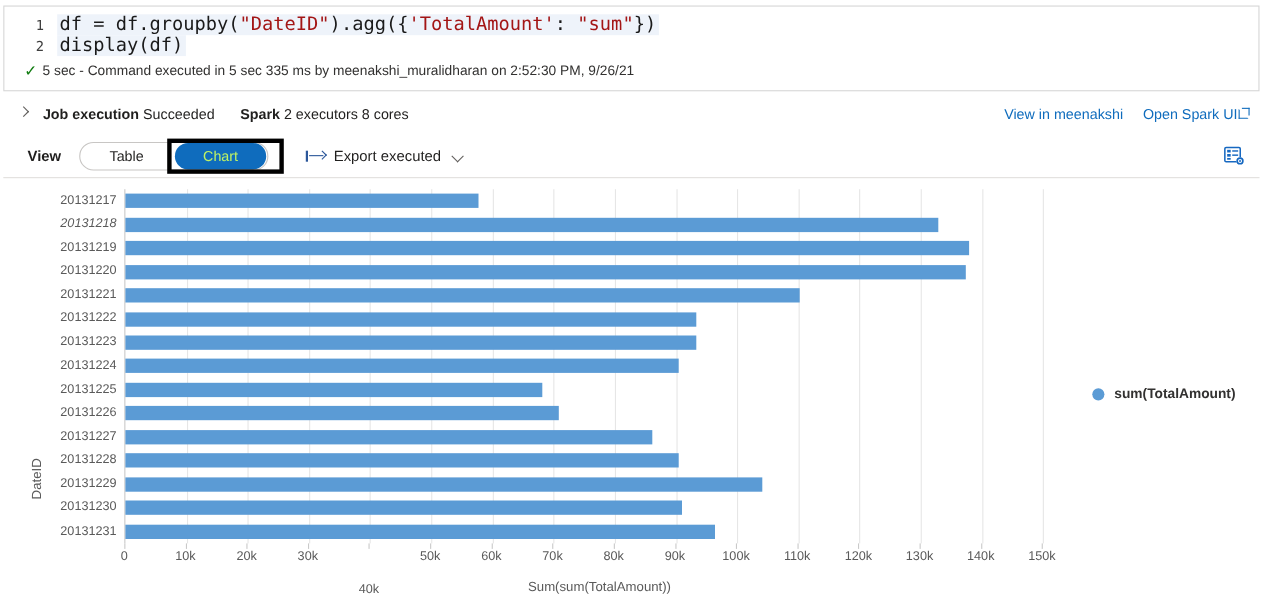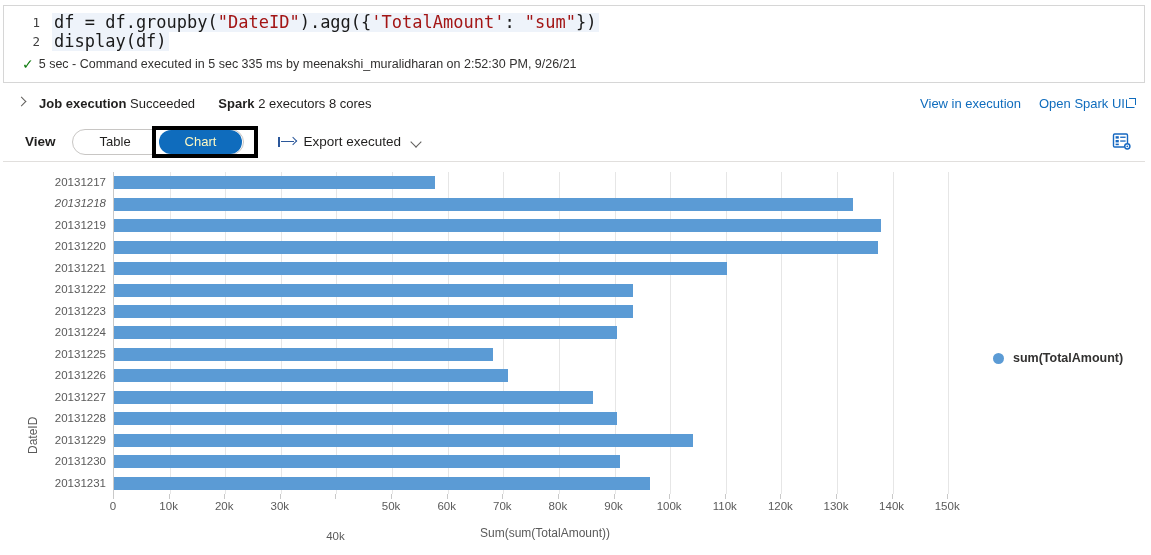--- a/index.html
+++ b/index.html
@@ -73,21 +73,21 @@
   }
   .view-label { font-size:13.5px; font-weight:bold; color:#201f1e; margin-right:16px; }
   .toggle {
     display:flex; align-items:center; height:26px;
     border:1px solid #c8c6c4; border-radius:14px; background:#ffffff; padding:0;
   }
   .seg {
     height:24px; line-height:24px; padding:0 26px; border-radius:13px;
     font-size:13px; color:#201f1e; cursor:pointer; text-align:center; margin:11px 1px;
   }
-  .seg.active { background:#0f6cbd; color:#fef9c3; }
+  .seg.active { background:#0f6cbd; color:#bef264; }
   .annot-box {
     position:absolute; left:152px; top:126px; width:106px; height:32px;
     border:4px solid #000000; pointer-events:none;
   }
   .export {
     display:flex; align-items:center; gap:7px; margin-left:34px; cursor:pointer;
     font-size:13.5px; color:#201f1e;
   }
   .export-ico { width:18px; height:12px; position:relative; }
   .export-ico::before {
@@ -168,21 +168,21 @@
   <div class="jobbar">
     <div class="chev-right"></div>
     <div class="job-txt">
       <b>Job execution</b>
       <span>Succeeded</span>
       <span class="job-gap"></span>
       <b>Spark</b>
       <span>2 executors 8 cores</span>
     </div>
     <div class="jobbar-right">
-      <span class="link">View in execution</span>
+      <span class="link">View in meenakshi</span>
       <span class="link"><span>Open Spark UI</span><span class="ext-ico"></span></span>
     </div>
   </div>
 
   <div class="toolbar">
     <span class="view-label">View</span>
     <div class="toggle">
       <div class="seg">Table</div>
       <div class="seg active">Chart</div>
     </div>

